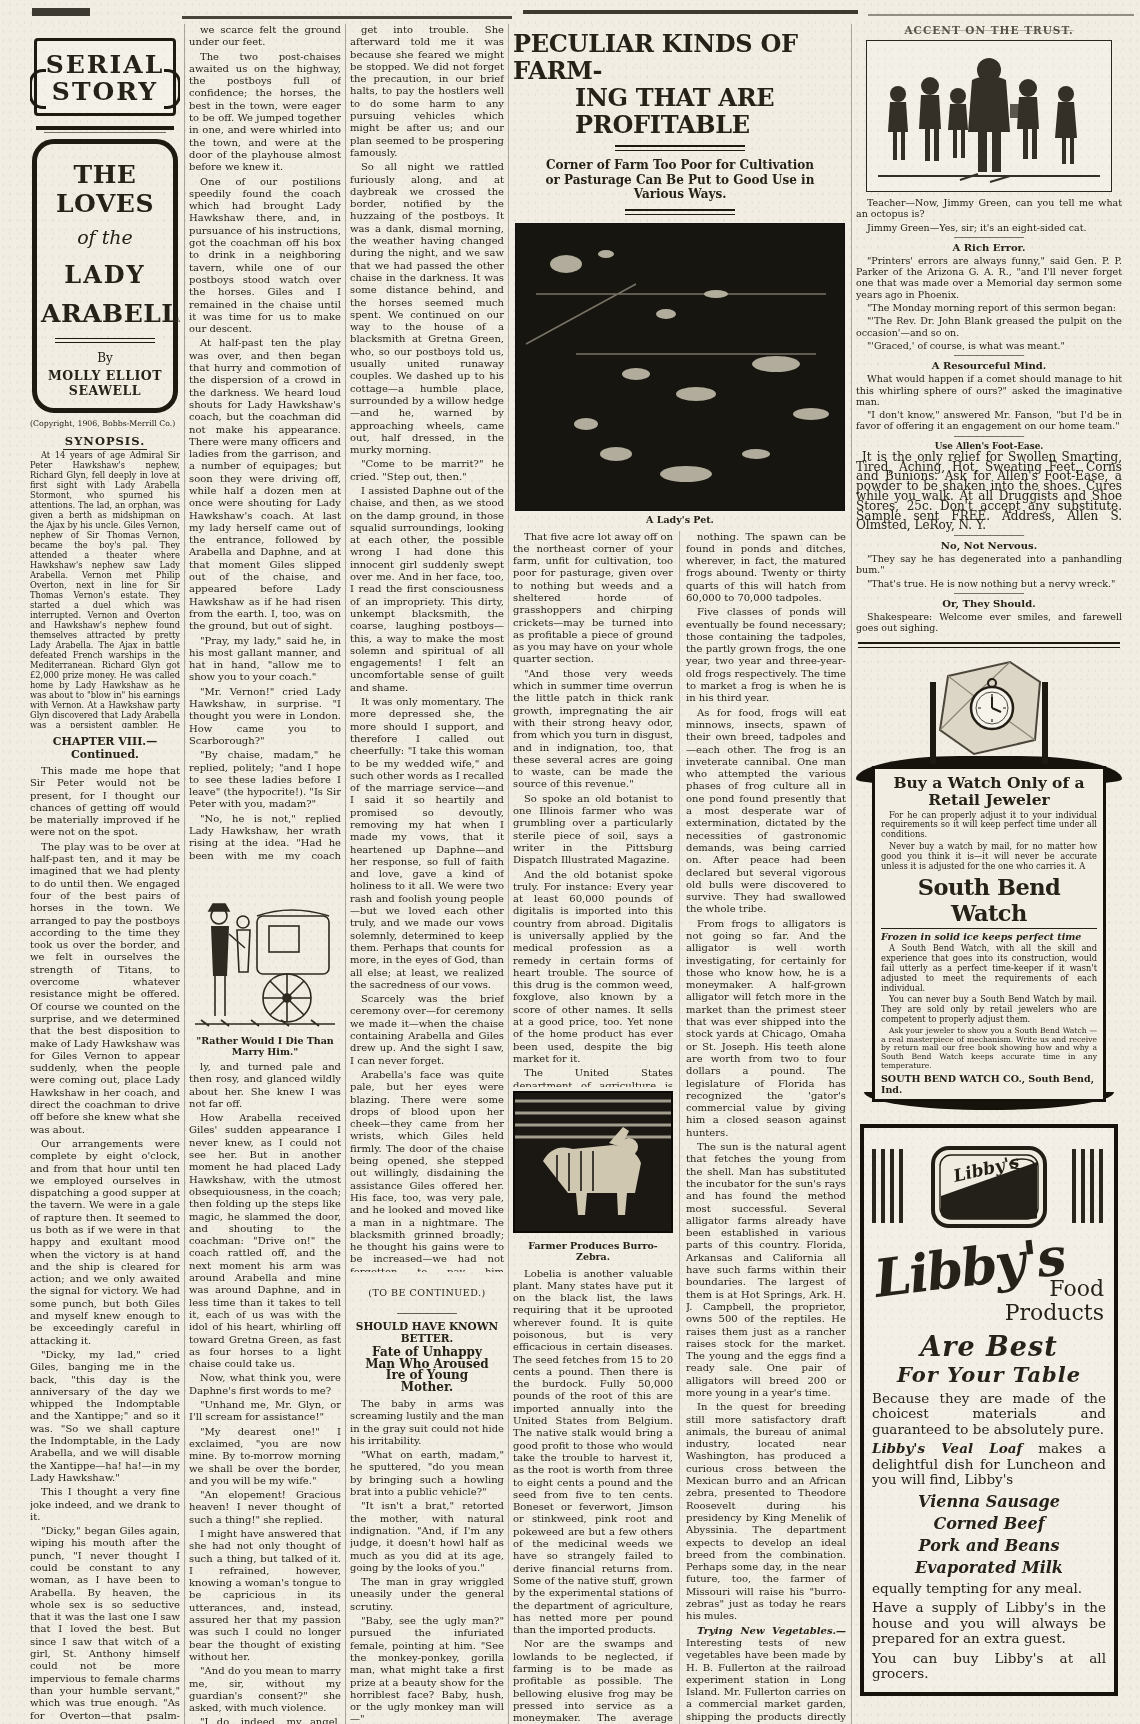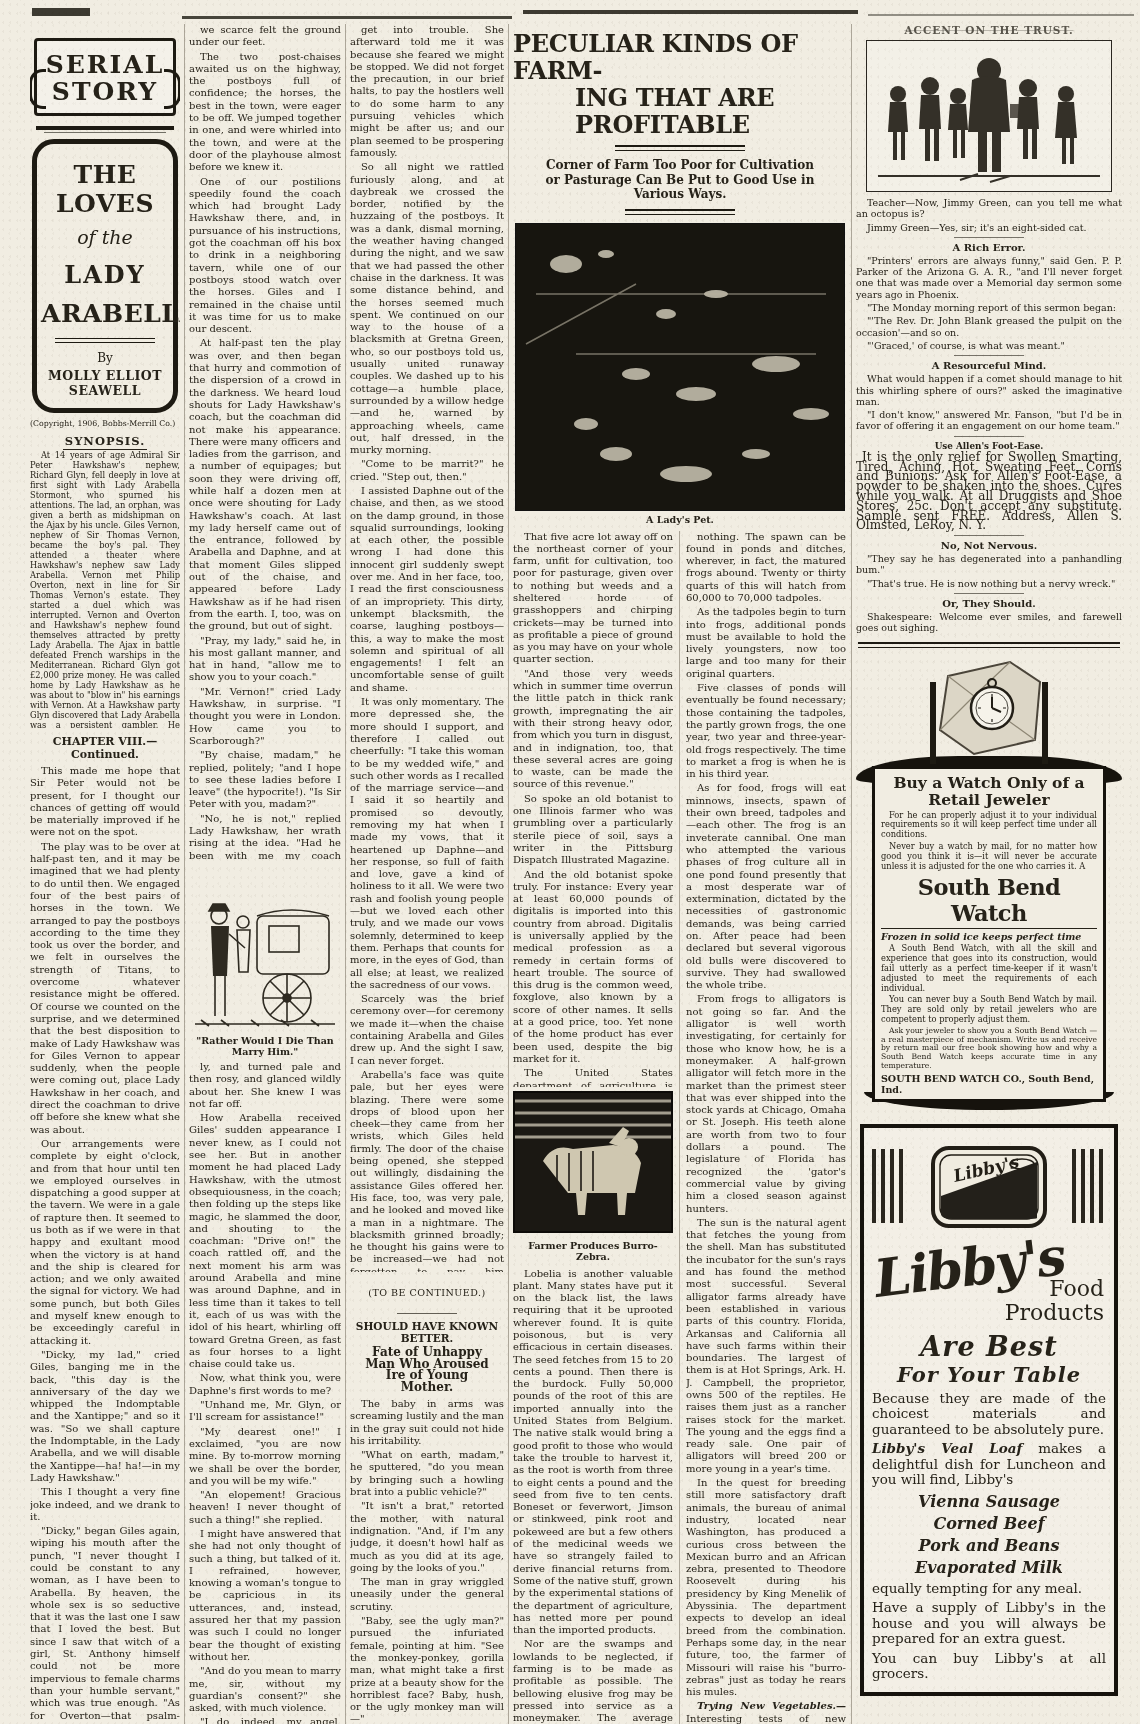--- a/index.html
+++ b/index.html
@@ -278,21 +278,20 @@
           </figure>
           <div>
               <p class="fpara">Lobelia is another valuable plant. Many states have put it on the black list, the laws requiring that it be uprooted wherever found. It is quite poisonous, but is very efficacious in certain diseases. The seed fetches from 15 to 20 cents a pound. Then there is the burdock. Fully 50,000 pounds of the root of this are imported annually into the United States from Belgium. The native stalk would bring a good profit to those who would take the trouble to harvest it, as the root is worth from three to eight cents a pound and the seed from five to ten cents. Boneset or feverwort, Jimson or stinkweed, pink root and pokeweed are but a few others of the medicinal weeds we have so strangely failed to derive financial returns from. Some of the native stuff, grown by the experimental stations of the department of agriculture, has netted more per pound than the imported products.</p>
               <p class="fpara">Nor are the swamps and lowlands to be neglected, if farming is to be made as profitable as possible. The bellowing elusive frog may be pressed into service as a moneymaker. The average annual catch of these epicurean dainties from the marshes, creeks and sloughs aggregate $200,000. We eat more frogs' legs in six months than France does in a year. So large is the demand, that without question the American market would take at least $1,000,000 in a year.</p>
             </div>
         </div>
         <div class="subvr"></div>
         <div class="subcol">
           <div>
               <p class="fpara">nothing. The spawn can be found in ponds and ditches, wherever, in fact, the matured frogs abound. Twenty or thirty quarts of this will hatch from 60,000 to 70,000 tadpoles.</p>
-              <p class="fpara">As the tadpoles begin to turn into frogs, additional ponds must be available to hold the lively youngsters, now too large and too many for their original quarters.</p>
               <p class="fpara">Five classes of ponds will eventually be found necessary; those containing the tadpoles, the partly grown frogs, the one year, two year and three-year-old frogs respectively. The time to market a frog is when he is in his third year.</p>
               <p class="fpara">As for food, frogs will eat minnows, insects, spawn of their own breed, tadpoles and—each other. The frog is an inveterate cannibal. One man who attempted the various phases of frog culture all in one pond found presently that a most desperate war of extermination, dictated by the necessities of gastronomic demands, was being carried on. After peace had been declared but several vigorous old bulls were discovered to survive. They had swallowed the whole tribe.</p>
               <p class="fpara">From frogs to alligators is not going so far. And the alligator is well worth investigating, for certainly for those who know how, he is a moneymaker. A half-grown alligator will fetch more in the market than the primest steer that was ever shipped into the stock yards at Chicago, Omaha or St. Joseph. His teeth alone are worth from two to four dollars a pound. The legislature of Florida has recognized the 'gator's commercial value by giving him a closed season against hunters.</p>
               <p class="fpara">The sun is the natural agent that fetches the young from the shell. Man has substituted the incubator for the sun's rays and has found the method most successful. Several alligator farms already have been established in various parts of this country. Florida, Arkansas and California all have such farms within their boundaries. The largest of them is at Hot Springs, Ark. H. J. Campbell, the proprietor, owns 500 of the reptiles. He raises them just as a rancher raises stock for the market. The young and the eggs find a ready sale. One pair of alligators will breed 200 or more young in a year's time.</p>
               <p class="fpara">In the quest for breeding still more satisfactory draft animals, the bureau of animal industry, located near Washington, has produced a curious cross between the Mexican burro and an African zebra, presented to Theodore Roosevelt during his presidency by King Menelik of Abyssinia. The department expects to develop an ideal breed from the combination. Perhaps some day, in the near future, too, the farmer of Missouri will raise his "burro-zebras" just as today he rears his mules.</p>
             </div>
           <p class="fpara"><b class="lead">Trying New Vegetables.—</b><span>Interesting tests of new vegetables have been made by H. B. Fullerton at the railroad experiment station in Long Island. Mr. Fullerton carries on a commercial market garden, shipping the products directly by express to consumers, hence is able to get a variety of opinions of the merits and qualities of the different varieties, taking into account, also, the productiveness.</span></p>
 
         </div>
       </div>

